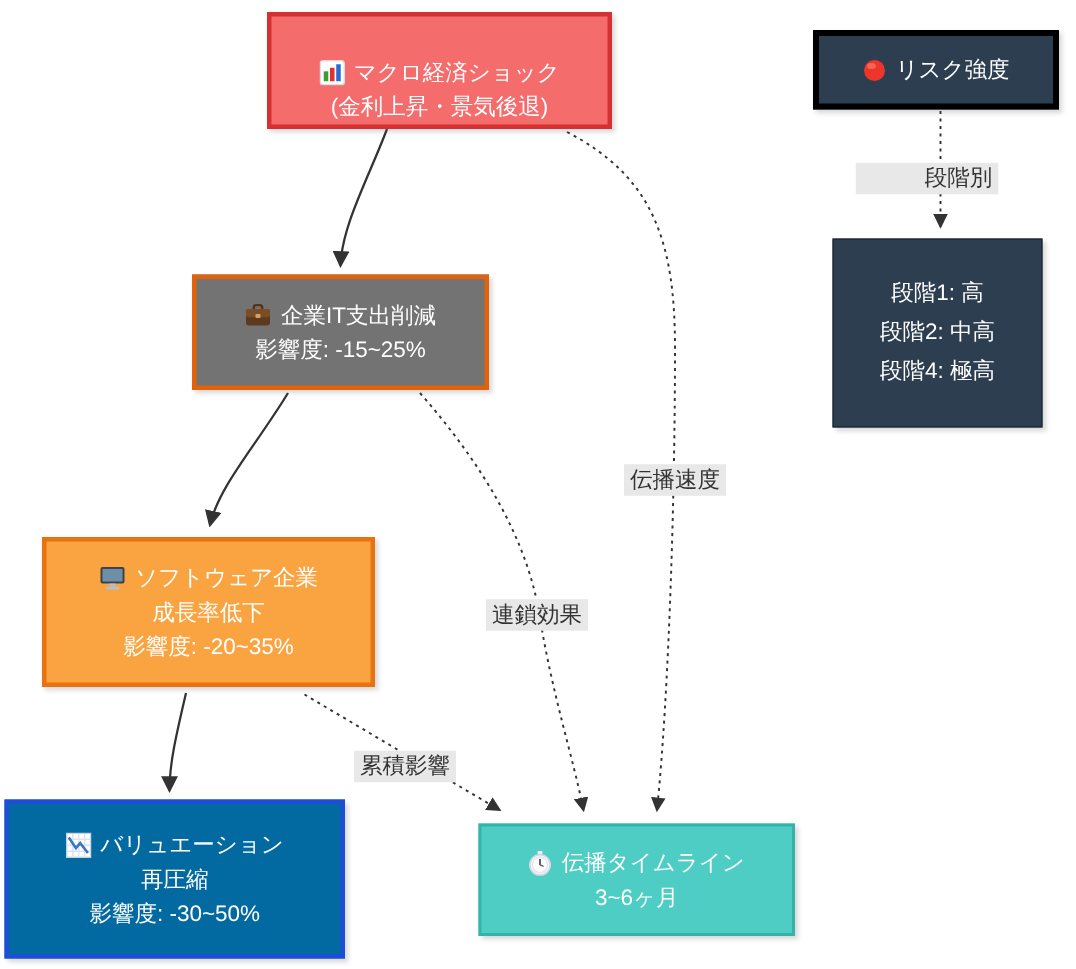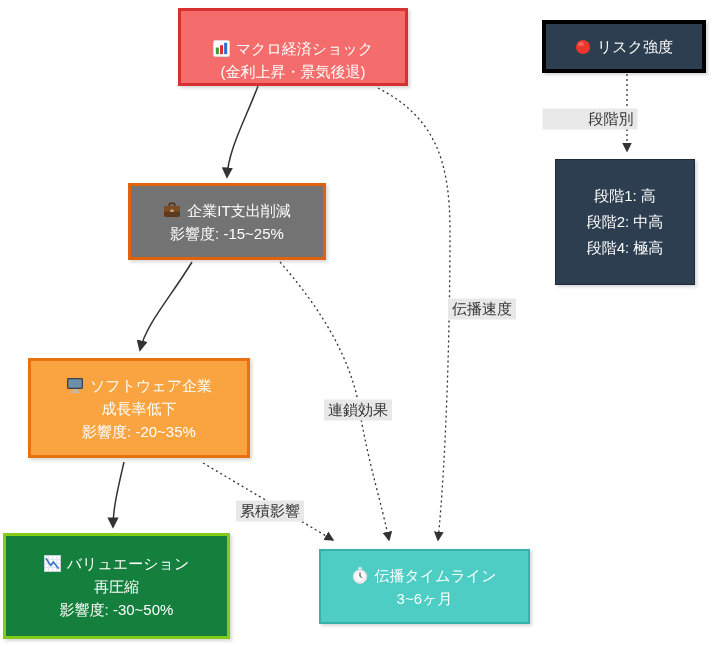--- a/index.html
+++ b/index.html
@@ -9,26 +9,26 @@
   .node{position:absolute;box-sizing:border-box;display:flex;flex-direction:column;
         align-items:center;justify-content:center;color:#ffffff;font-size:15px;
         text-align:center;line-height:23px;box-shadow:2px 2px 3px rgba(100,100,100,0.25);}
   .trow{display:flex;align-items:center;justify-content:center;gap:6px;}
   .icon{display:inline-flex;align-items:center;}
   .node-macro{left:178px;top:8px;width:230px;height:78px;background:#f56c6c;border:3px solid #d63031;justify-content:flex-end;}
   .node-risk{left:542px;top:20px;width:164px;height:53px;background:#2d3e50;border:4px solid #000000;}
   .node-stages{left:555px;top:159px;width:140px;height:126px;background:#2d3e50;border:1px solid #1f2b38;line-height:26px;}
   .node-it{left:128px;top:183px;width:198px;height:77px;background:#737373;border:3px solid #e2620c;}
   .node-sw{left:28px;top:358px;width:222px;height:100px;background:#f9a440;border:3px solid #e8720f;align-items:center;}
-  .node-val{left:3px;top:533px;width:227px;height:106px;background:#15803d;border:3px solid #84cc16;}
+  .node-val{left:3px;top:533px;width:227px;height:106px;background:#0369a1;border:3px solid #1d4ed8;}
   .node-tl{left:319px;top:549px;width:211px;height:75px;background:#4ecdc4;border:2px solid #36b3a9;}
   .edge-label{position:absolute;transform:translate(-50%,-50%);background:#e8e8e8;
               color:#333333;font-size:15px;padding:1px 4px;white-space:nowrap;}
-  .lbl-stage{left:590px;top:119px;padding-left:46px;}
-  .lbl-speed{left:450px;top:309px;margin-left:32px;}
+  .lbl-stage{left:618px;top:119px;padding-left:46px;}
+  .lbl-speed{left:450px;top:320px;}
   .lbl-chain{left:358px;top:410px;}
   .lbl-cumul{left:270px;top:511px;}
 </style>
 </head>
 <body>
 
 <div class="canvas">
 
   <svg class="edges" viewBox="0 0 717 646">
     <defs>

